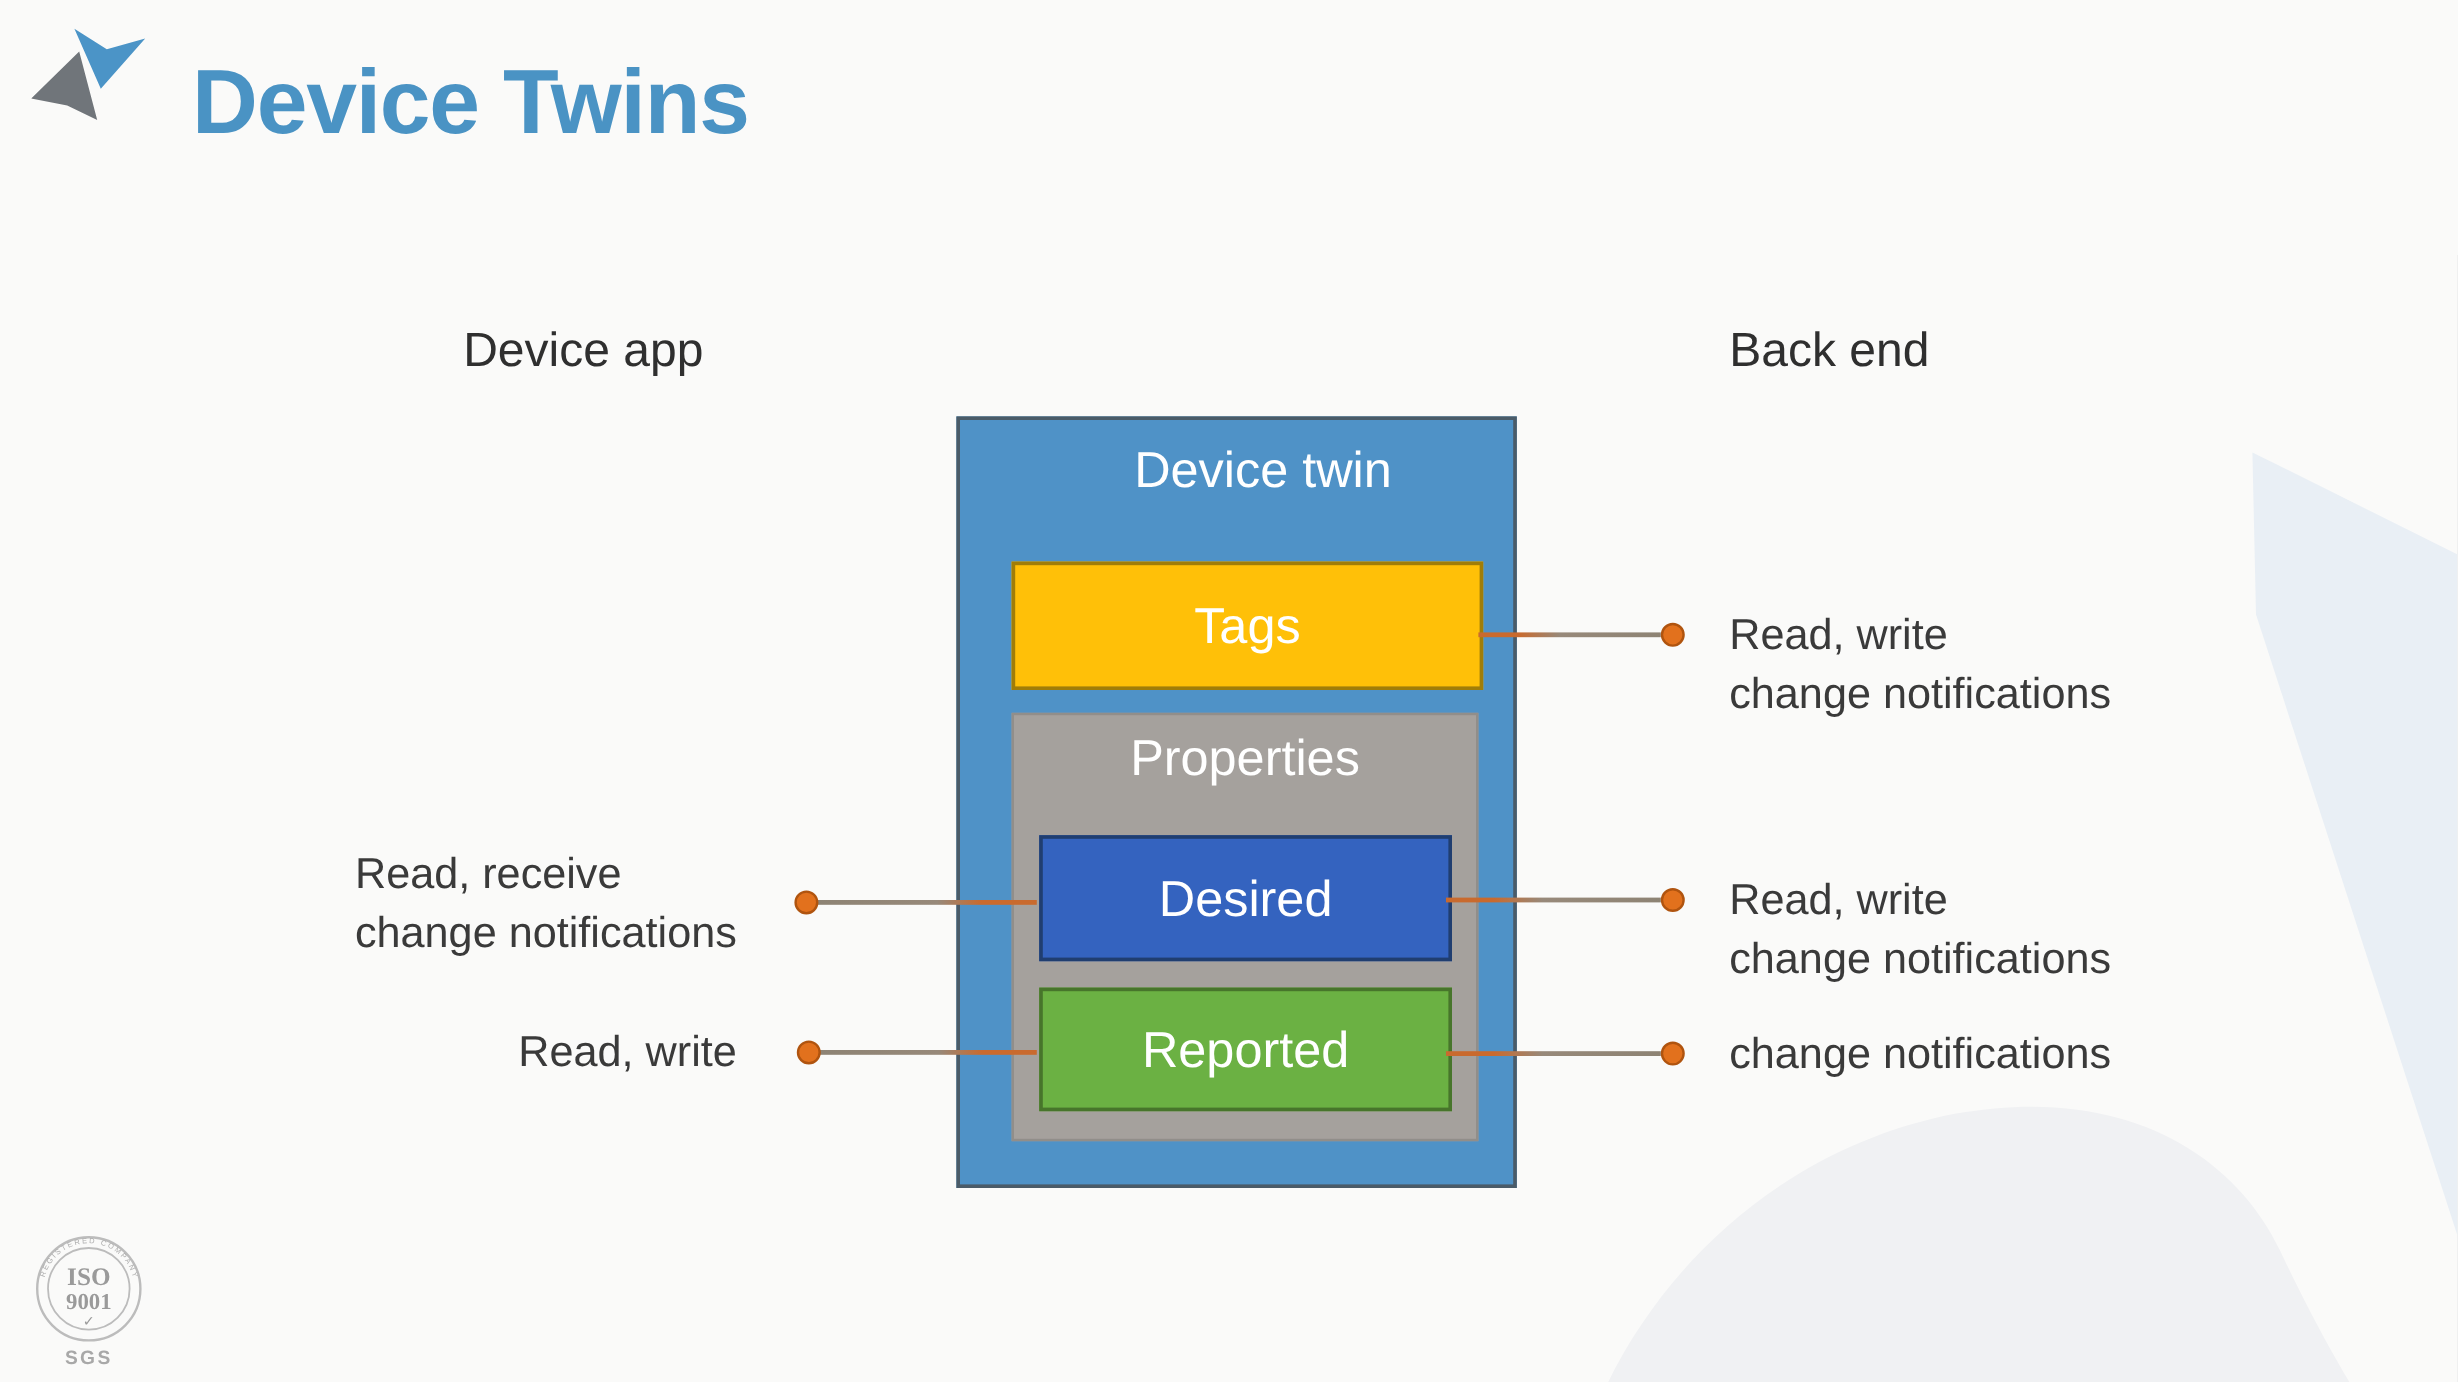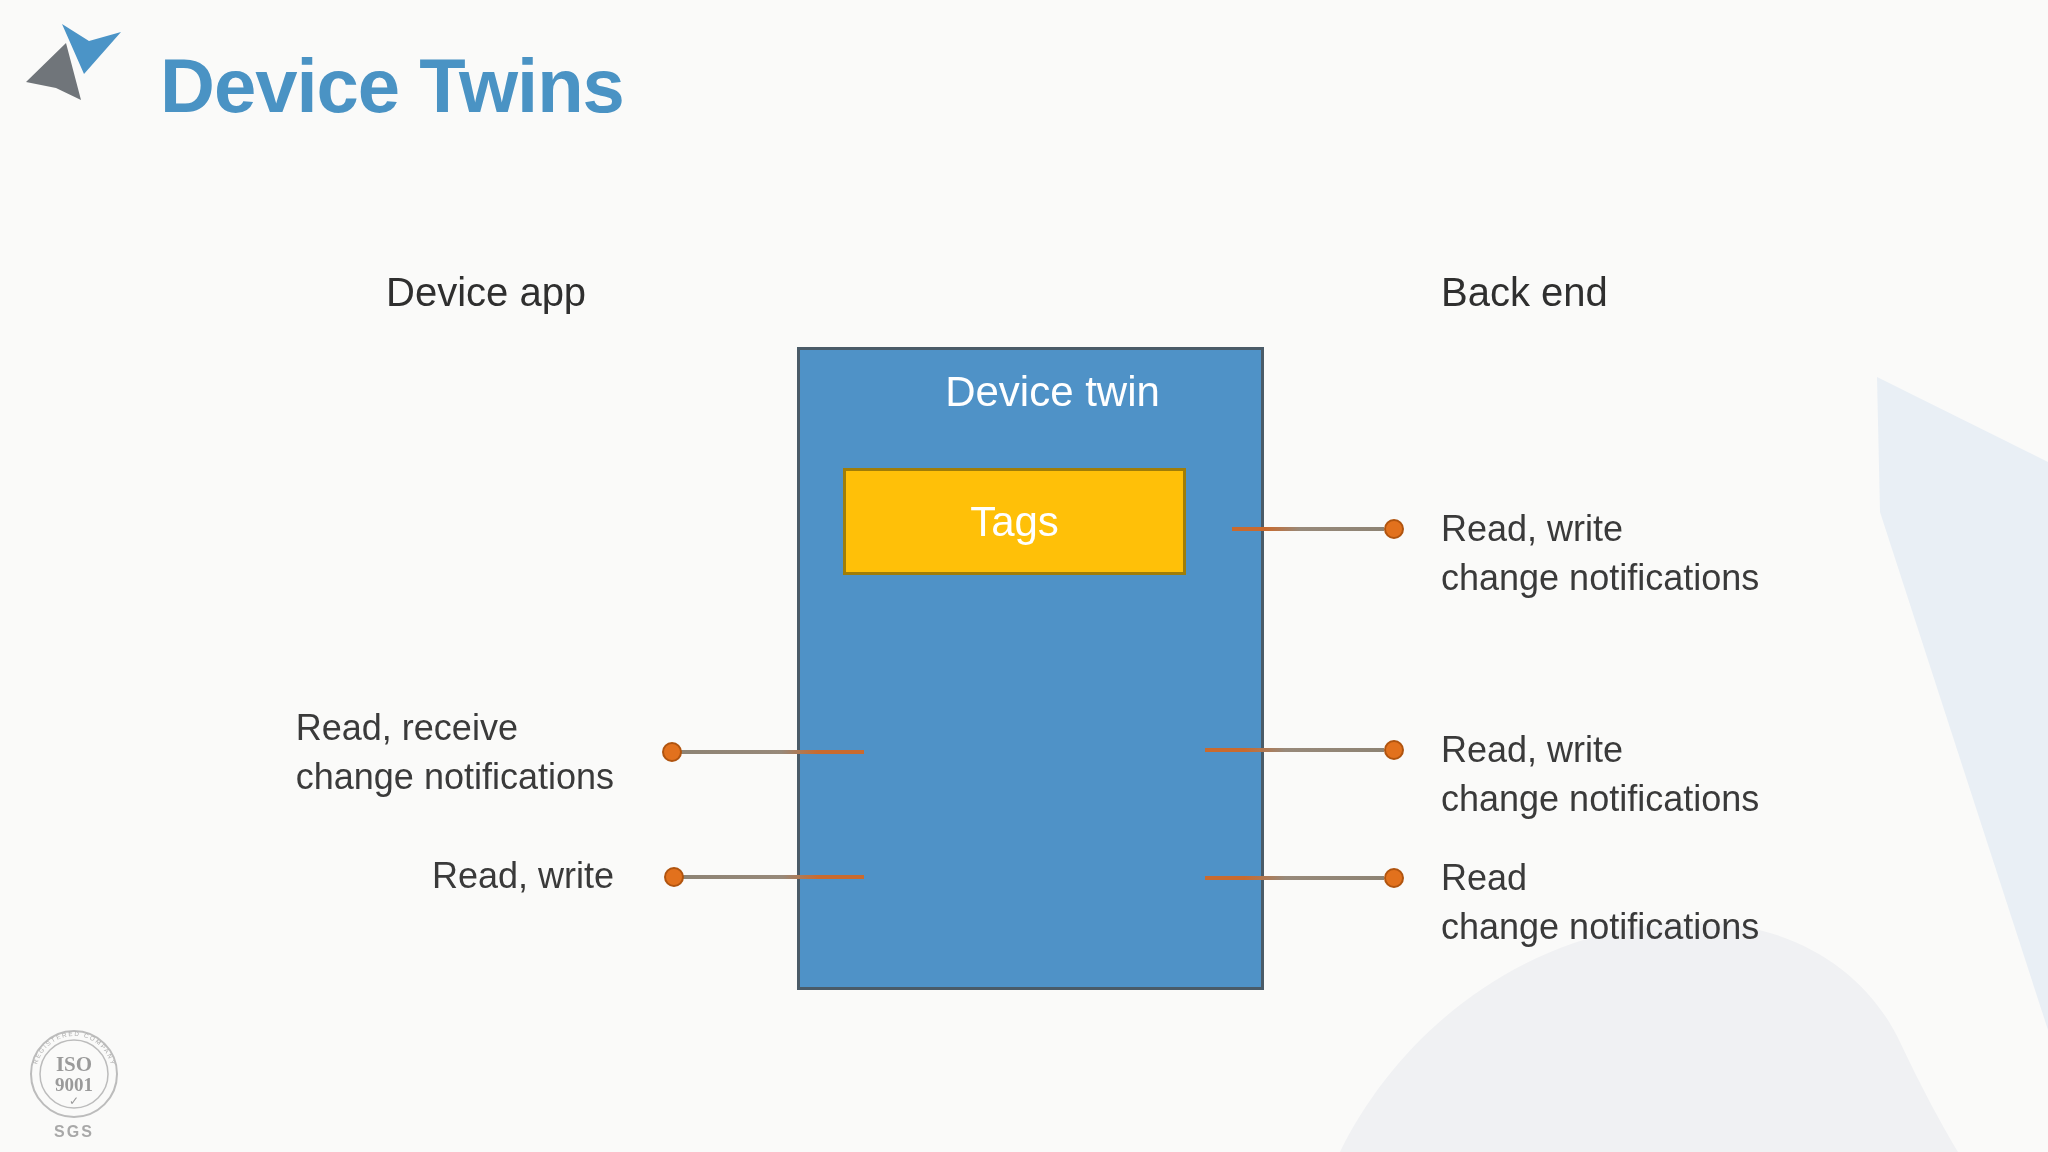--- a/index.html
+++ b/index.html
@@ -23,21 +23,21 @@
   
   .device-twin {
     position:absolute; left:797px; top:347px; width:467px; height:643px;
     background:#4F92C7; border:3px solid #4A5B68; box-sizing:border-box; z-index:2;
   }
   .device-twin-title {
     position:absolute; left:0; top:18px; width:100%;
     text-align:center; color:#fff; font-size:42px;margin-left:22px;
   }
   .tags-box {
-    position:absolute; left:843px; top:468px; width:343px; height:107px;
+    position:absolute; left:843px; top:468px; width:393px; height:107px;
     background:#FFC008; border:3px solid #A07D08; box-sizing:border-box; z-index:3;
   }
   .tags-box .box-label { line-height:101px; }
   .properties-box {
     position:absolute; left:843px; top:594px; width:389px; height:357px;
     background:#A5A19D; border:2px solid #918E8A; box-sizing:border-box; z-index:3;
   }
   .properties-label {
     position:absolute; left:0; top:12px; width:100%;
     text-align:center; color:#fff; font-size:42px;
@@ -104,20 +104,29 @@
   <div class="col-label col-right">Back end</div>
 
   <div class="device-twin">
     <div class="device-twin-title">Device twin</div>
   </div>
 
   <div class="tags-box">
     <span class="box-label">Tags</span>
   </div>
 
+  <div class="properties-box">
+    <div class="properties-label">Properties</div>
+    <div class="desired-box">
+      <span class="box-label">Desired</span>
+    </div>
+    <div class="reported-box">
+      <span class="box-label">Reported</span>
+    </div>
+  </div>
 
   <div class="connector line-right conn-tags-right"></div>
   <div class="connector line-left  conn-desired-left"></div>
   <div class="connector line-right conn-desired-right"></div>
   <div class="connector line-left  conn-reported-left"></div>
   <div class="connector line-right conn-reported-right"></div>
 
   <div class="dot dot-l1"></div>
   <div class="dot dot-l2"></div>
   <div class="dot dot-r1"></div>
@@ -134,21 +143,20 @@
 
   <div class="annotation ann-right ann-right-tags">
     <span>Read, write</span>
     <span>change notifications</span>
   </div>
   <div class="annotation ann-right ann-right-desired">
     <span>Read, write</span>
     <span>change notifications</span>
   </div>
   <div class="annotation ann-right ann-right-reported">
-    <span>Read</span>
     <span>change notifications</span>
   </div>
 
   <svg class="iso-badge" viewBox="0 0 100 118" aria-hidden="true">
     <defs>
       <path id="badgeArc" d="M 12,50 A 38,38 0 0 1 88,50"></path>
     </defs>
     <circle cx="50" cy="50" r="43" fill="none" stroke="#BCBCBC" stroke-width="2"></circle>
     <circle cx="50" cy="50" r="34" fill="none" stroke="#BCBCBC" stroke-width="1.5"></circle>
     <text font-size="6.2" fill="#ADADAD" letter-spacing="1.6" font-family="Liberation Sans, sans-serif">

